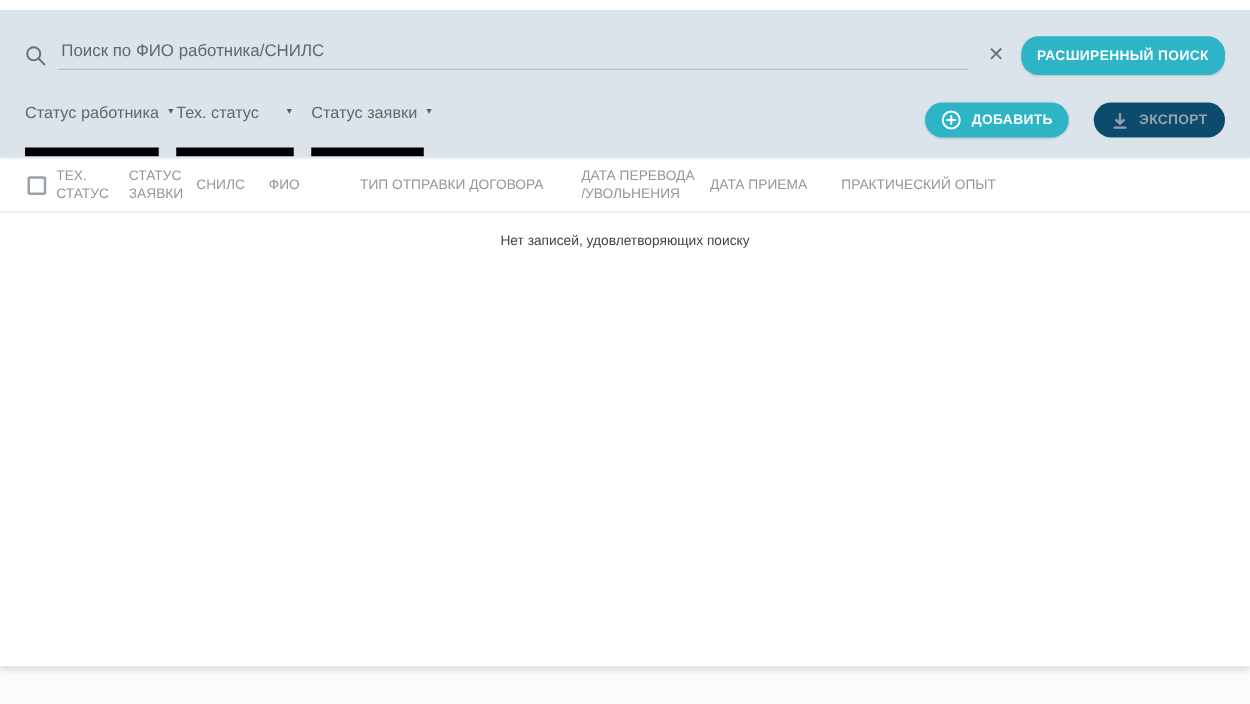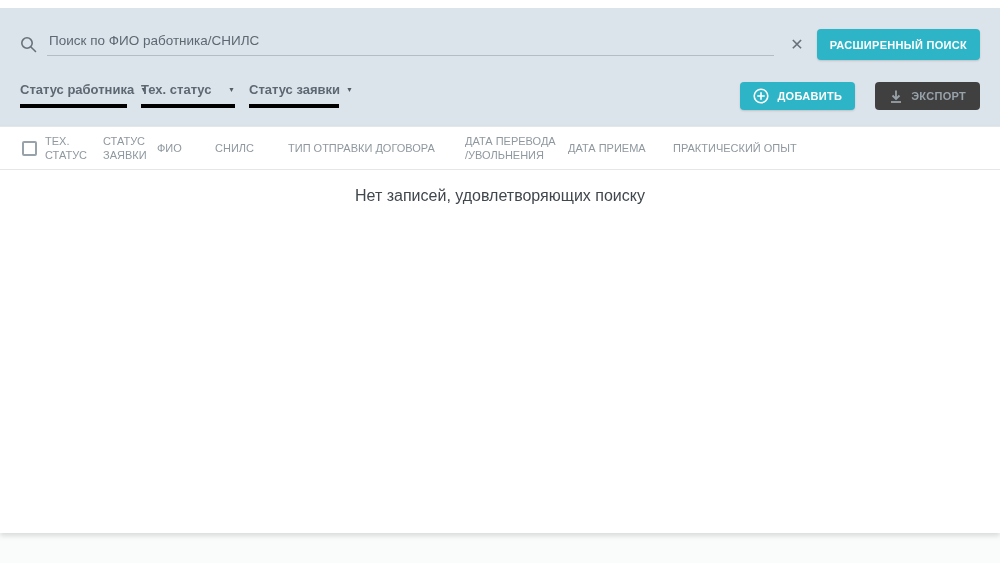--- a/index.html
+++ b/index.html
@@ -49,21 +49,21 @@
     cursor: pointer;
     margin-right: 13px;
     line-height: 1;
     font-weight: 400;
   }
   .btn {
     display: inline-flex;
     align-items: center;
     justify-content: center;
     border: none;
-    border-radius: 4px;
+    border-radius: 14px;
     font-family: "Liberation Sans", sans-serif;
     font-size: 11px;
     font-weight: bold;
     letter-spacing: 0.3px;
     cursor: pointer;
     white-space: nowrap;
     text-align: center;
   }
   .btn-advanced {
     background: #2db4c6;
@@ -76,25 +76,24 @@
 
   .filter-row {
     display: flex;
     align-items: flex-start;
     height: 30px;
   }
   .dropdown {
     display: flex;
     align-items: center;
     justify-content: space-between;
-    border-bottom: 4px solid #000000;
-    padding-bottom: 7px;
+    border-bottom: 7px solid #000000;
+    padding-bottom: 21px;
     margin-right: 14px;
     cursor: pointer;
-    font-weight: bold;
   }
   .dd-1 { width: 107px; }
   .dd-2 { width: 94px; }
   .dd-3 { width: 90px; }
   .dd-label {
     font-size: 13px;
     color: #5d6872;
     white-space: nowrap;
   }
   .dd-arrow {
@@ -106,21 +105,21 @@
   .spacer { flex: 1 1 auto; }
   .btn-add {
     background: #2db4c6;
     color: #ffffff;
     height: 28px;
     padding: 0 13px;
     margin-right: 20px;
     box-shadow: 0 1px 2px rgba(0,0,0,0.15);
   }
   .btn-export {
-    background: #404040;
+    background: #0c4a6e;
     color: #98a2aa;
     height: 28px;
     padding: 0 14px;
     cursor: default;
   }
   .btn .btn-icon { margin-right: 8px; display: inline-flex; align-items: center; }
 
   
   .card {
     background: #ffffff;
@@ -151,21 +150,21 @@
     background: transparent;
     cursor: pointer;
     display: inline-block;
   }
   .tbody {
     height: 363px;
     padding-top: 17px;
   }
   .empty {
     text-align: center;
-    font-size: 16px;
+    font-size: 11px;
     color: #40474d;
   }
 </style>
 </head>
 <body>
 
 <div class="top-strip"></div>
 
 <div class="panel">
   <div class="search-row">
@@ -217,22 +216,22 @@
   </div>
 </div>
 
 <div class="card">
   <div class="thead">
     <div class="th th-check">
       <span class="checkbox"></span>
     </div>
     <div class="th">ТЕХ. СТАТУС</div>
     <div class="th">СТАТУС ЗАЯВКИ</div>
+    <div class="th">СНИЛС</div>
     <div class="th">ФИО</div>
-    <div class="th">СНИЛС</div>
     <div class="th">ТИП ОТПРАВКИ ДОГОВОРА</div>
     <div class="th">ДАТА ПЕРЕВОДА /УВОЛЬНЕНИЯ</div>
     <div class="th">ДАТА ПРИЕМА</div>
     <div class="th">ПРАКТИЧЕСКИЙ ОПЫТ</div>
   </div>
   <div class="tbody">
     <div class="empty">Нет записей, удовлетворяющих поиску</div>
   </div>
 </div>
 

